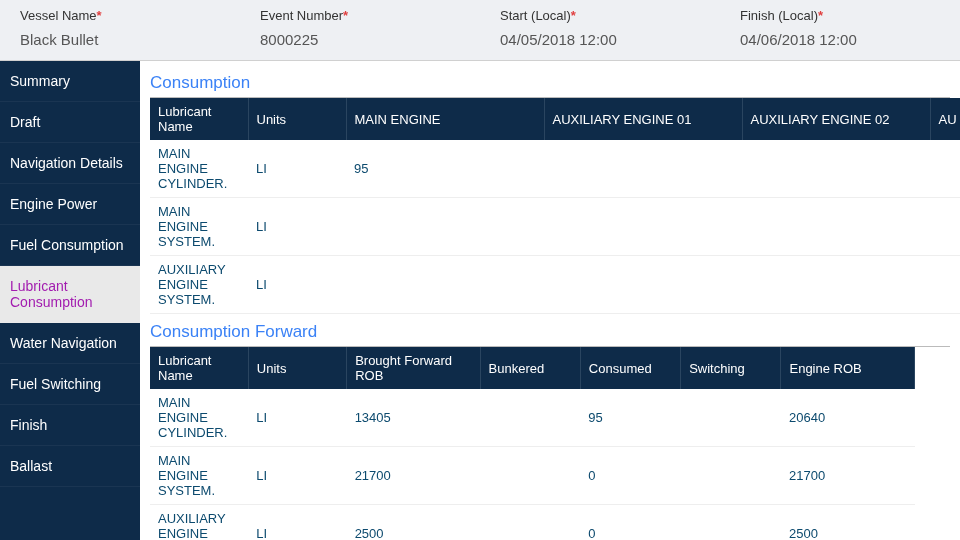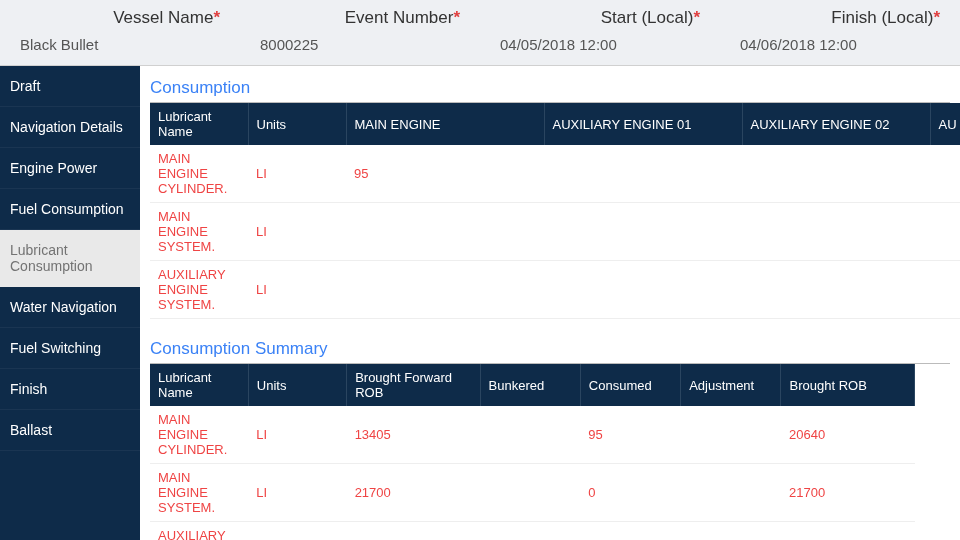--- a/index.html
+++ b/index.html
@@ -1,31 +1,31 @@
 <!DOCTYPE html>
 <html><head>
 <meta charset="utf-8">
 <style>
 * { box-sizing: border-box; margin: 0; padding: 0; }
 body { font-family: Arial, sans-serif; font-size: 13px; background: #f5f5f5; width: 960px; height: 540px; overflow: hidden; }
 .header-bar { background: #eef0f3; padding: 8px 20px; display: flex; gap: 40px; border-bottom: 1px solid #d0d0d0; }
 .header-field { flex: 1; }
-.header-label { font-size: 17px; color: #333; margin-bottom: 4px; text-align: right; }
+.header-label { font-size: 13px; color: #333; margin-bottom: 4px; }
 .req { color: #e04040; font-weight: bold; }
 .header-value { font-size: 15px; color: #555; padding: 4px 0; }
 .main-wrap { display: flex; height: calc(100% - 50px); }
 .sidebar { width: 140px; background: #0e2b49; color: #fff; }
 .sidebar-item { padding: 12px 10px; font-size: 14px; cursor: pointer; border-bottom: 1px solid rgba(255,255,255,0.05); }
-.sidebar-item.active { background: #e9e9e9; color: #737373; }
+.sidebar-item.active { background: #e9e9e9; color: #a21caf; }
 .content { flex: 1; background: #fff; padding: 6px 10px 0 10px; overflow-x: hidden; overflow-y: auto; }
 .section-title { font-size: 17px; color: #3b82f6; padding: 6px 0 4px 0; border-bottom: 1px solid #bbb; margin-bottom: 0; }
-table { width: 100%; border-collapse: collapse; margin-bottom: 14px; table-layout: fixed; }
+table { width: 100%; border-collapse: collapse; margin-bottom: 2px; table-layout: fixed; }
 thead { background: #0e2b49; color: #fff; }
 th { text-align: left; padding: 6px 8px; font-weight: normal; font-size: 13px; border-right: 1px solid #2a4560; }
-td { padding: 6px 8px; font-size: 13px; color: #ef4444; border-bottom: 1px solid #eee; vertical-align: middle; }
+td { padding: 6px 8px; font-size: 13px; color: #0c4a6e; border-bottom: 1px solid #eee; vertical-align: middle; }
 </style>
 </head>
 <body>
 
 <div class="header-bar">
   <div class="header-field">
     <div class="header-label"><span>Vessel Name</span><span class="req">*</span></div>
     <div class="header-value">Black Bullet</div>
   </div>
   <div class="header-field">
@@ -37,20 +37,21 @@
     <div class="header-value">04/05/2018 12:00</div>
   </div>
   <div class="header-field">
     <div class="header-label"><span>Finish (Local)</span><span class="req">*</span></div>
     <div class="header-value">04/06/2018 12:00</div>
   </div>
 </div>
 
 <div class="main-wrap">
   <div class="sidebar">
+    <div class="sidebar-item">Summary</div>
     <div class="sidebar-item">Draft</div>
     <div class="sidebar-item">Navigation Details</div>
     <div class="sidebar-item">Engine Power</div>
     <div class="sidebar-item">Fuel Consumption</div>
     <div class="sidebar-item active">Lubricant Consumption</div>
     <div class="sidebar-item">Water Navigation</div>
     <div class="sidebar-item">Fuel Switching</div>
     <div class="sidebar-item">Finish</div>
     <div class="sidebar-item">Ballast</div>
   </div>
@@ -98,40 +99,40 @@
           <td>AUXILIARY ENGINE SYSTEM.</td>
           <td>LI</td>
           <td></td>
           <td></td>
           <td></td>
             <td></td>
         </tr>
       </tbody>
     </table>
 
-    <div class="section-title">Consumption Summary</div>
+    <div class="section-title">Consumption Forward</div>
     <table style="width:765px">
       <colgroup>
           <col style="width:98px">
           <col style="width:98px">
           <col style="width:133px">
           <col style="width:100px">
           <col style="width:100px">
           <col style="width:100px">
           <col style="width:133px">
         </colgroup>
       <thead>
           <tr>
         <th>Lubricant Name</th>
         <th>Units</th>
         <th>Brought Forward ROB</th>
         <th>Bunkered</th>
         <th>Consumed</th>
-        <th>Adjustment</th>
-        <th>Brought ROB</th>
+        <th>Switching</th>
+        <th>Engine ROB</th>
       </tr>
         </thead>
       <tbody>
         <tr>
           <td>MAIN ENGINE CYLINDER.</td>
           <td>LI</td>
           <td>13405</td>
           <td></td>
           <td>95</td>
           <td></td>

